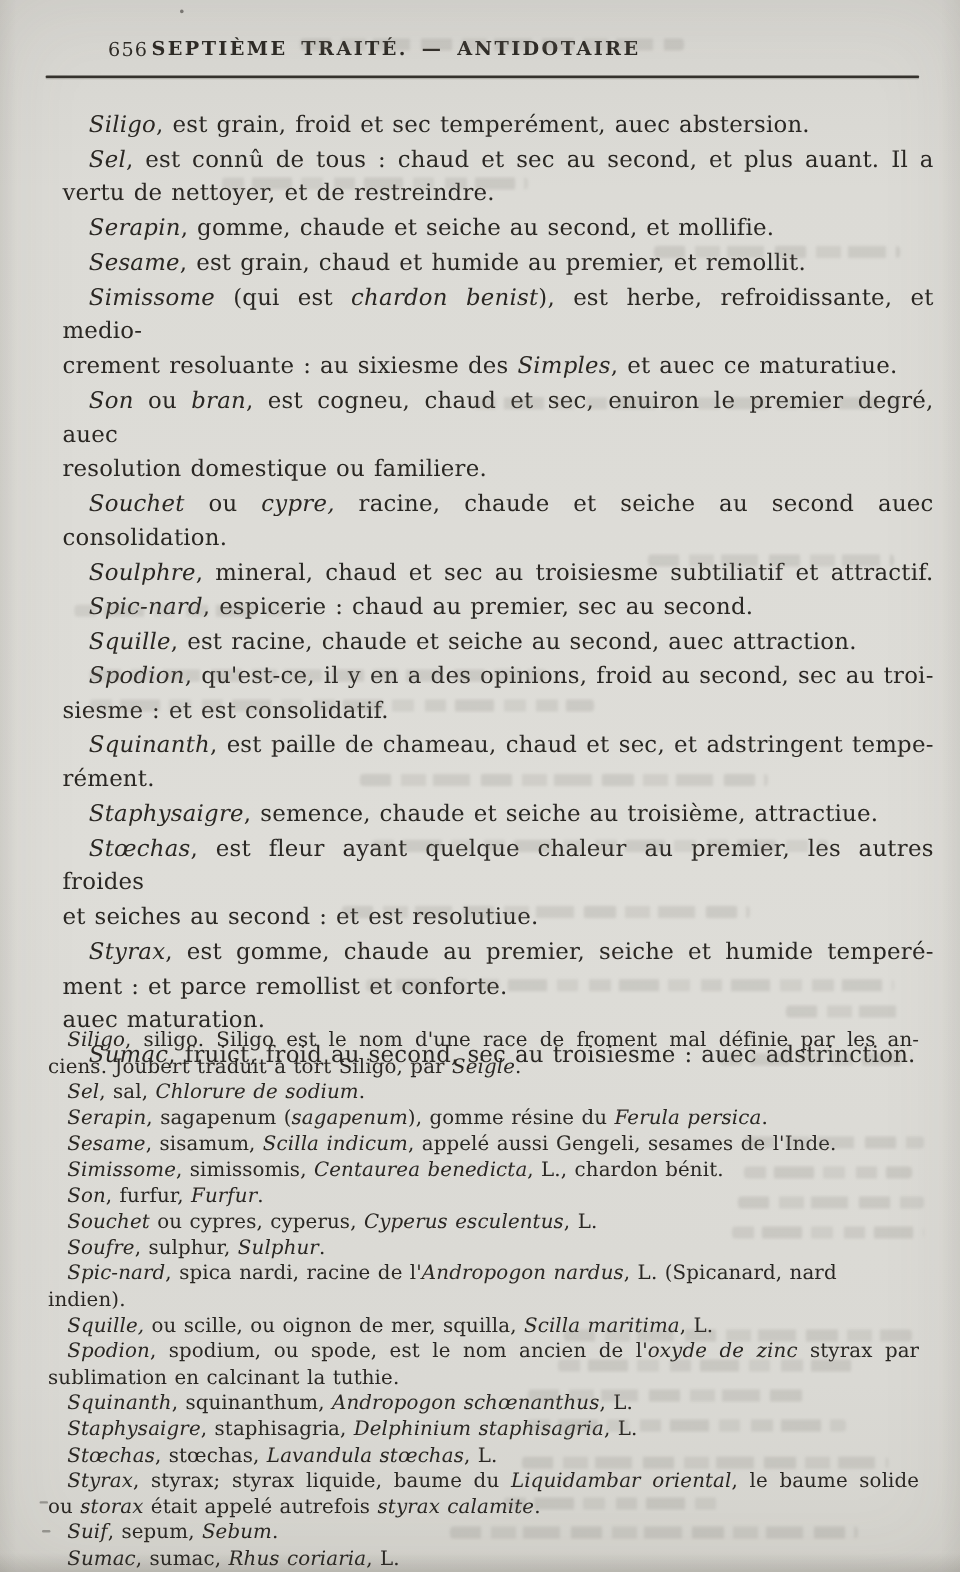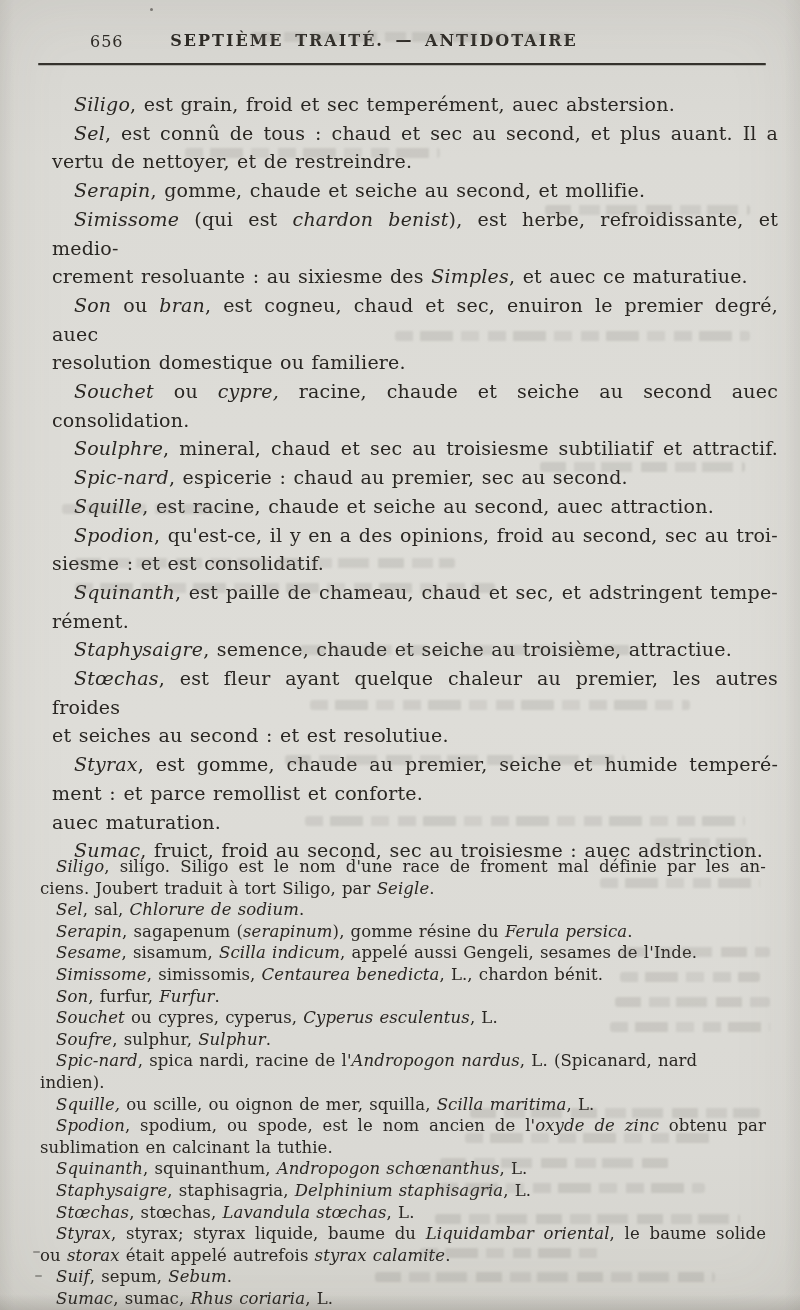--- a/index.html
+++ b/index.html
@@ -9,21 +9,21 @@
   }
   .page{
     position:relative;width:800px;height:1310px;
     background:
       linear-gradient(90deg, rgba(80,75,66,.07), rgba(0,0,0,0) 14px, rgba(0,0,0,0) 784px, rgba(80,75,66,.06)),
       linear-gradient(180deg,#d6d5d0 0%, #dcdbd6 12%, #deddd8 55%, #dad9d4 88%, #d4d3cd 100%);
     background-color:var(--paper,#dbdad5);
     color:var(--ink,#2a2723);
     box-shadow:inset 0 0 70px rgba(95,88,76,.10);
   }
-  .hdr{position:absolute;top:31px;left:0;width:660px;text-align:center;margin-left:44px;}
+  .hdr{position:absolute;top:31px;left:0;width:660px;text-align:center;}
   .hdr .title{
     font-size:16px;font-weight:700;letter-spacing:2px;word-spacing:4px;
     color:#2e2b26;
   }
   .page-num{
     position:absolute;top:32px;left:48px;font-size:16px;letter-spacing:1px;color:#2e2b26;margin-left:42px;
   }
   .rule{
     position:absolute;top:63px;left:38px;width:728px;height:2px;
     background:var(--rule,#35322d);border-radius:1px;
@@ -78,20 +78,21 @@
     <span class="title">SEPTIÈME TRAITÉ. — ANTIDOTAIRE</span>
   </div>
   <span class="page-num">656</span>
   <div class="rule"></div>
 
   <main class="main-text">
       <div class="ln ind"><i>Siligo</i><span>, est grain, froid et sec temperément, auec abstersion.</span></div>
       <div class="ln ind just"><i>Sel</i><span>, est connû de tous : chaud et sec au second, et plus auant. Il a</span></div>
       <div class="ln"><span>vertu de nettoyer, et de restreindre.</span></div>
       <div class="ln ind"><i>Serapin</i><span>, gomme, chaude et seiche au second, et mollifie.</span></div>
+      <div class="ln ind"><i>Sesame</i><span>, est grain, chaud et humide au premier, et remollit.</span></div>
       <div class="ln ind just"><i>Simissome</i><span> (qui est </span><i>chardon benist</i><span>), est herbe, refroidissante, et medio-</span></div>
       <div class="ln"><span>crement resoluante : au sixiesme des </span><i>Simples</i><span>, et auec ce maturatiue.</span></div>
       <div class="ln ind just"><i>Son</i><span> ou </span><i>bran</i><span>, est cogneu, chaud et sec, enuiron le premier degré, auec</span></div>
       <div class="ln"><span>resolution domestique ou familiere.</span></div>
       <div class="ln ind just"><i>Souchet</i><span> ou </span><i>cypre,</i><span> racine, chaude et seiche au second auec consolidation.</span></div>
       <div class="ln ind just"><i>Soulphre</i><span>, mineral, chaud et sec au troisiesme subtiliatif et attractif.</span></div>
       <div class="ln ind"><i>Spic-nard</i><span>, espicerie : chaud au premier, sec au second.</span></div>
       <div class="ln ind"><i>Squille</i><span>, est racine, chaude et seiche au second, auec attraction.</span></div>
       <div class="ln ind just"><i>Spodion</i><span>, qu'est-ce, il y en a des opinions, froid au second, sec au troi-</span></div>
       <div class="ln"><span>siesme : et est consolidatif.</span></div>
@@ -103,29 +104,29 @@
       <div class="ln ind just"><i>Styrax</i><span>, est gomme, chaude au premier, seiche et humide temperé-</span></div>
       <div class="ln"><span>ment : et parce remollist et conforte.</span></div>
       <div class="ln"><span>auec maturation.</span></div>
       <div class="ln ind"><i>Sumac</i><span>, fruict, froid au second, sec au troisiesme : auec adstrinction.</span></div>
     </main>
 
   <section class="footnotes">
       <div class="ln ind just"><i>Siligo</i><span>, siligo. Siligo est le nom d'une race de froment mal définie par les an-</span></div>
       <div class="ln"><span>ciens. Joubert traduit à tort Siligo, par </span><i>Seigle</i><span>.</span></div>
       <div class="ln ind"><i>Sel</i><span>, sal, </span><i>Chlorure de sodium</i><span>.</span></div>
-      <div class="ln ind"><i>Serapin</i><span>, sagapenum (</span><i>serapinum</i><span>), gomme résine du </span><i>Ferula persica</i><span>.</span></div>
+      <div class="ln ind"><i>Serapin</i><span>, sagapenum (</span><i>sagapenum</i><span>), gomme résine du </span><i>Ferula persica</i><span>.</span></div>
       <div class="ln ind"><i>Sesame</i><span>, sisamum, </span><i>Scilla indicum</i><span>, appelé aussi Gengeli, sesames de l'Inde.</span></div>
       <div class="ln ind"><i>Simissome</i><span>, simissomis, </span><i>Centaurea benedicta</i><span>, L., chardon bénit.</span></div>
       <div class="ln ind"><i>Son</i><span>, furfur, </span><i>Furfur</i><span>.</span></div>
       <div class="ln ind"><i>Souchet</i><span> ou cypres, cyperus, </span><i>Cyperus esculentus</i><span>, L.</span></div>
       <div class="ln ind"><i>Soufre</i><span>, sulphur, </span><i>Sulphur</i><span>.</span></div>
       <div class="ln ind"><i>Spic-nard</i><span>, spica nardi, racine de l'</span><i>Andropogon nardus</i><span>, L. (Spicanard, nard indien).</span></div>
       <div class="ln ind"><i>Squille,</i><span> ou scille, ou oignon de mer, squilla, </span><i>Scilla maritima</i><span>, L.</span></div>
-      <div class="ln ind just"><i>Spodion</i><span>, spodium, ou spode, est le nom ancien de l'</span><i>oxyde de zinc</i><span> obtenu par</span></div>
+      <div class="ln ind just"><i>Spodion</i><span>, spodium, ou spode, est le nom ancien de l'</span><i>oxyde de zinc</i><span> styrax par</span></div>
       <div class="ln"><span>sublimation en calcinant la tuthie.</span></div>
       <div class="ln ind"><i>Squinanth</i><span>, squinanthum, </span><i>Andropogon schœnanthus</i><span>, L.</span></div>
       <div class="ln ind"><i>Staphysaigre</i><span>, staphisagria, </span><i>Delphinium staphisagria</i><span>, L.</span></div>
       <div class="ln ind"><i>Stœchas</i><span>, stœchas, </span><i>Lavandula stœchas</i><span>, L.</span></div>
       <div class="ln ind just"><i>Styrax</i><span>, styrax; styrax liquide, baume du </span><i>Liquidambar oriental</i><span>, le baume solide</span></div>
       <div class="ln"><span>ou </span><i>storax</i><span> était appelé autrefois </span><i>styrax calamite</i><span>.</span></div>
       <div class="ln ind"><i>Suif</i><span>, sepum, </span><i>Sebum</i><span>.</span></div>
       <div class="ln ind"><i>Sumac</i><span>, sumac, </span><i>Rhus coriaria</i><span>, L.</span></div>
     </section>
 

